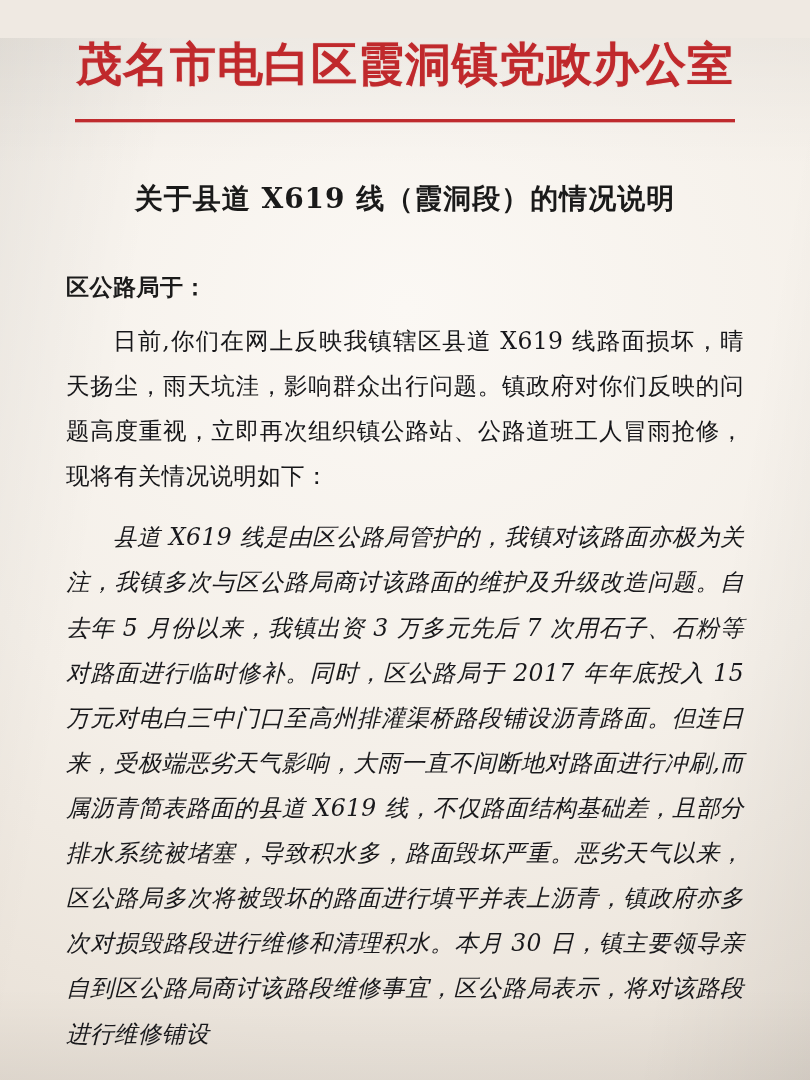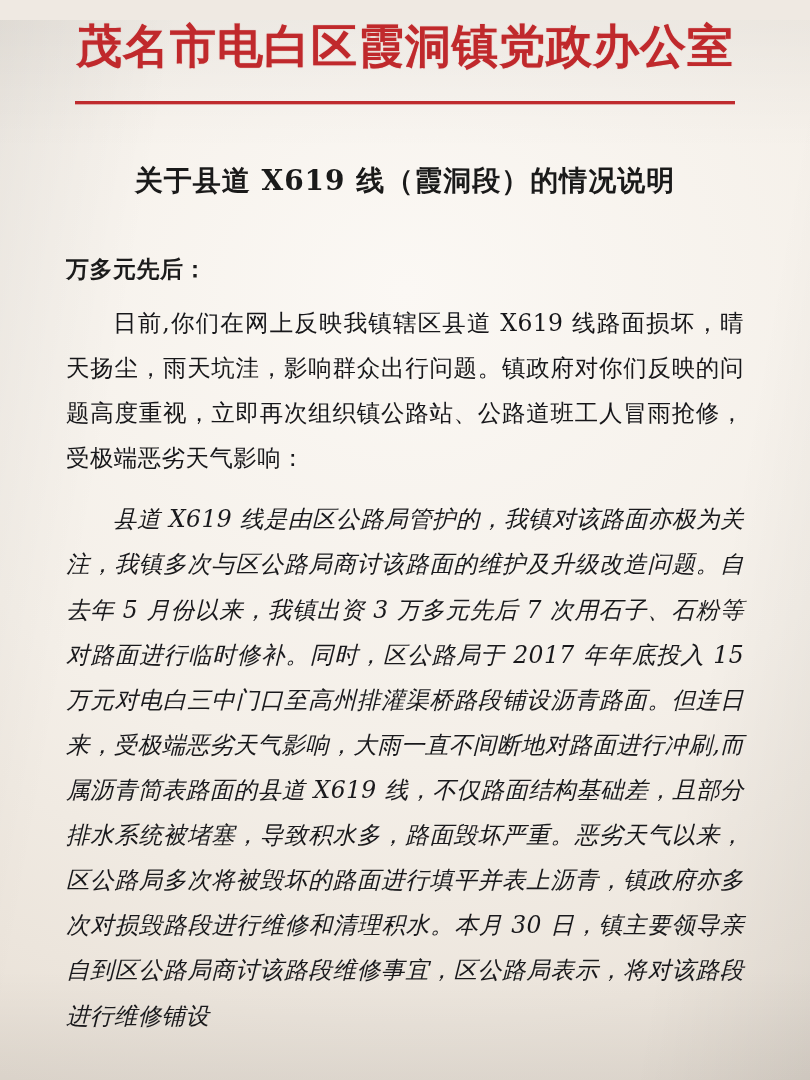--- a/index.html
+++ b/index.html
@@ -35,21 +35,21 @@
 
   .doc {
     position: relative;
     z-index: 2;
     padding: 0 66px;
     box-sizing: border-box;
   }
 
   
   .letterhead {
-    margin-top: 20px;
+    margin-top: 38px;
     text-align: center;
   }
   .letterhead-title {
     font-family: "DejaVu Serif", "Liberation Serif", serif;
     font-weight: bold;
     color: #c0292c;
     font-size: 46px;
     letter-spacing: 1px;
     line-height: 1.15;
     white-space: nowrap;
@@ -102,21 +102,21 @@
 <div class="page">
   <div class="doc">
 
     <div class="letterhead">
       <div class="letterhead-title">茂名市电白区霞洞镇党政办公室</div>
       <div class="letterhead-rule"></div>
     </div>
 
     <div class="doc-title">关于县道 X619 线（霞洞段）的情况说明</div>
 
-    <div class="salutation">万多元先后：</div>
+    <div class="salutation">区公路局于：</div>
 
     <div class="body-text">
-      <p>日前,你们在网上反映我镇辖区县道 X619 线路面损坏，晴天扬尘，雨天坑洼，影响群众出行问题。镇政府对你们反映的问题高度重视，立即再次组织镇公路站、公路道班工人冒雨抢修，受极端恶劣天气影响：</p>
+      <p>日前,你们在网上反映我镇辖区县道 X619 线路面损坏，晴天扬尘，雨天坑洼，影响群众出行问题。镇政府对你们反映的问题高度重视，立即再次组织镇公路站、公路道班工人冒雨抢修，现将有关情况说明如下：</p>
       <p>县道 X619 线是由区公路局管护的，我镇对该路面亦极为关注，我镇多次与区公路局商讨该路面的维护及升级改造问题。自去年 5 月份以来，我镇出资 3 万多元先后 7 次用石子、石粉等对路面进行临时修补。同时，区公路局于 2017 年年底投入 15 万元对电白三中门口至高州排灌渠桥路段铺设沥青路面。但连日来，受极端恶劣天气影响，大雨一直不间断地对路面进行冲刷,而属沥青简表路面的县道 X619 线，不仅路面结构基础差，且部分排水系统被堵塞，导致积水多，路面毁坏严重。恶劣天气以来，区公路局多次将被毁坏的路面进行填平并表上沥青，镇政府亦多次对损毁路段进行维修和清理积水。本月 30 日，镇主要领导亲自到区公路局商讨该路段维修事宜，区公路局表示，将对该路段进行维修铺设</p>
     </div>
 
   </div>
 </div>
 
 </body></html>

